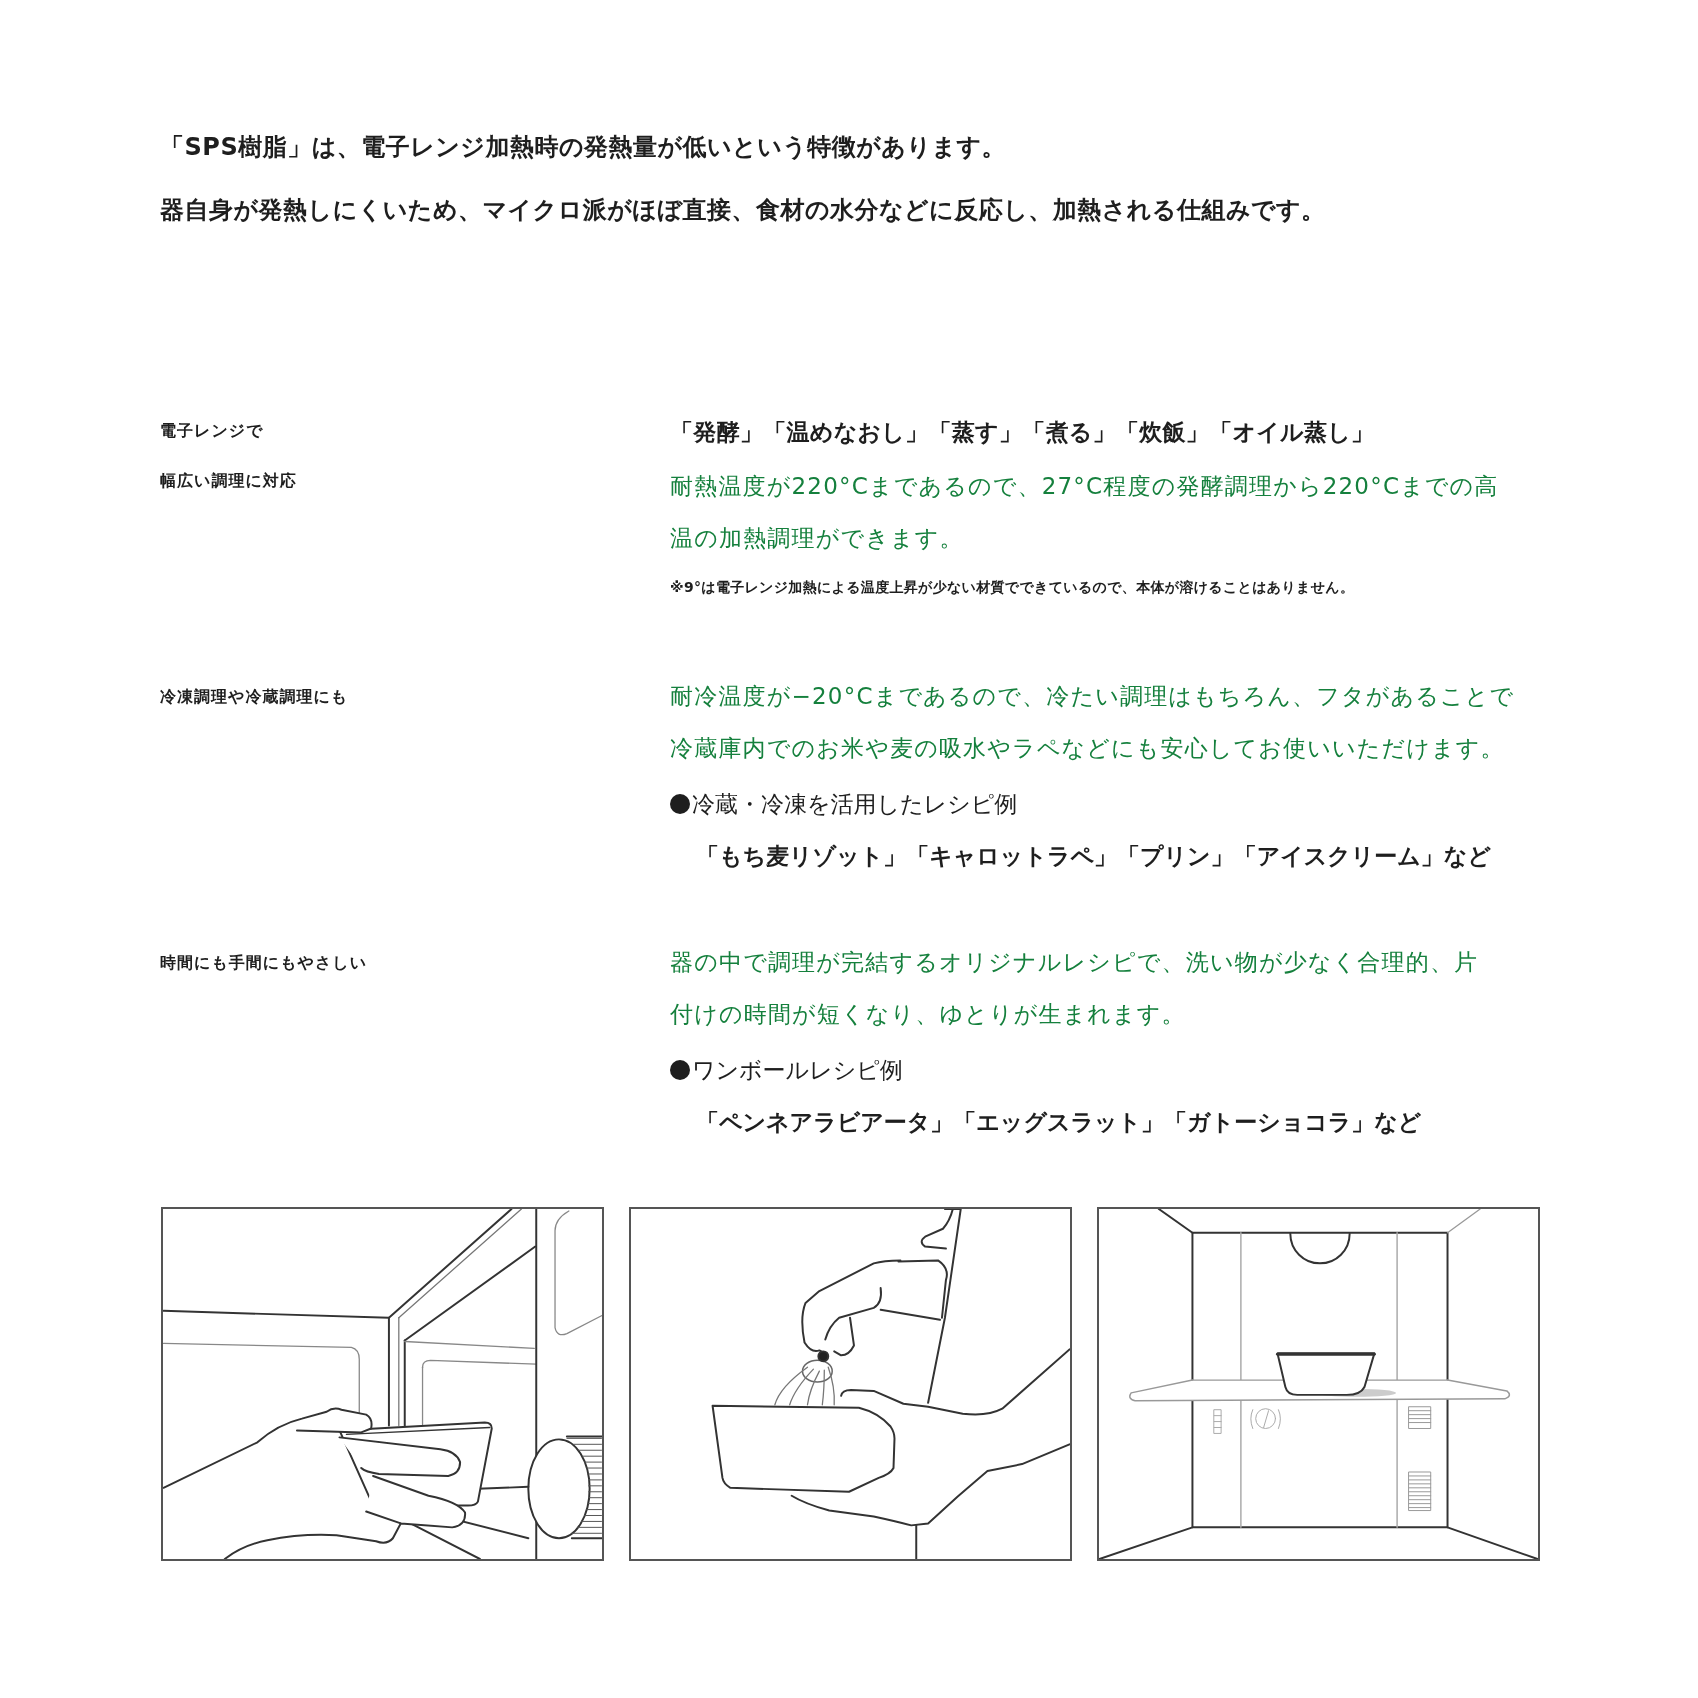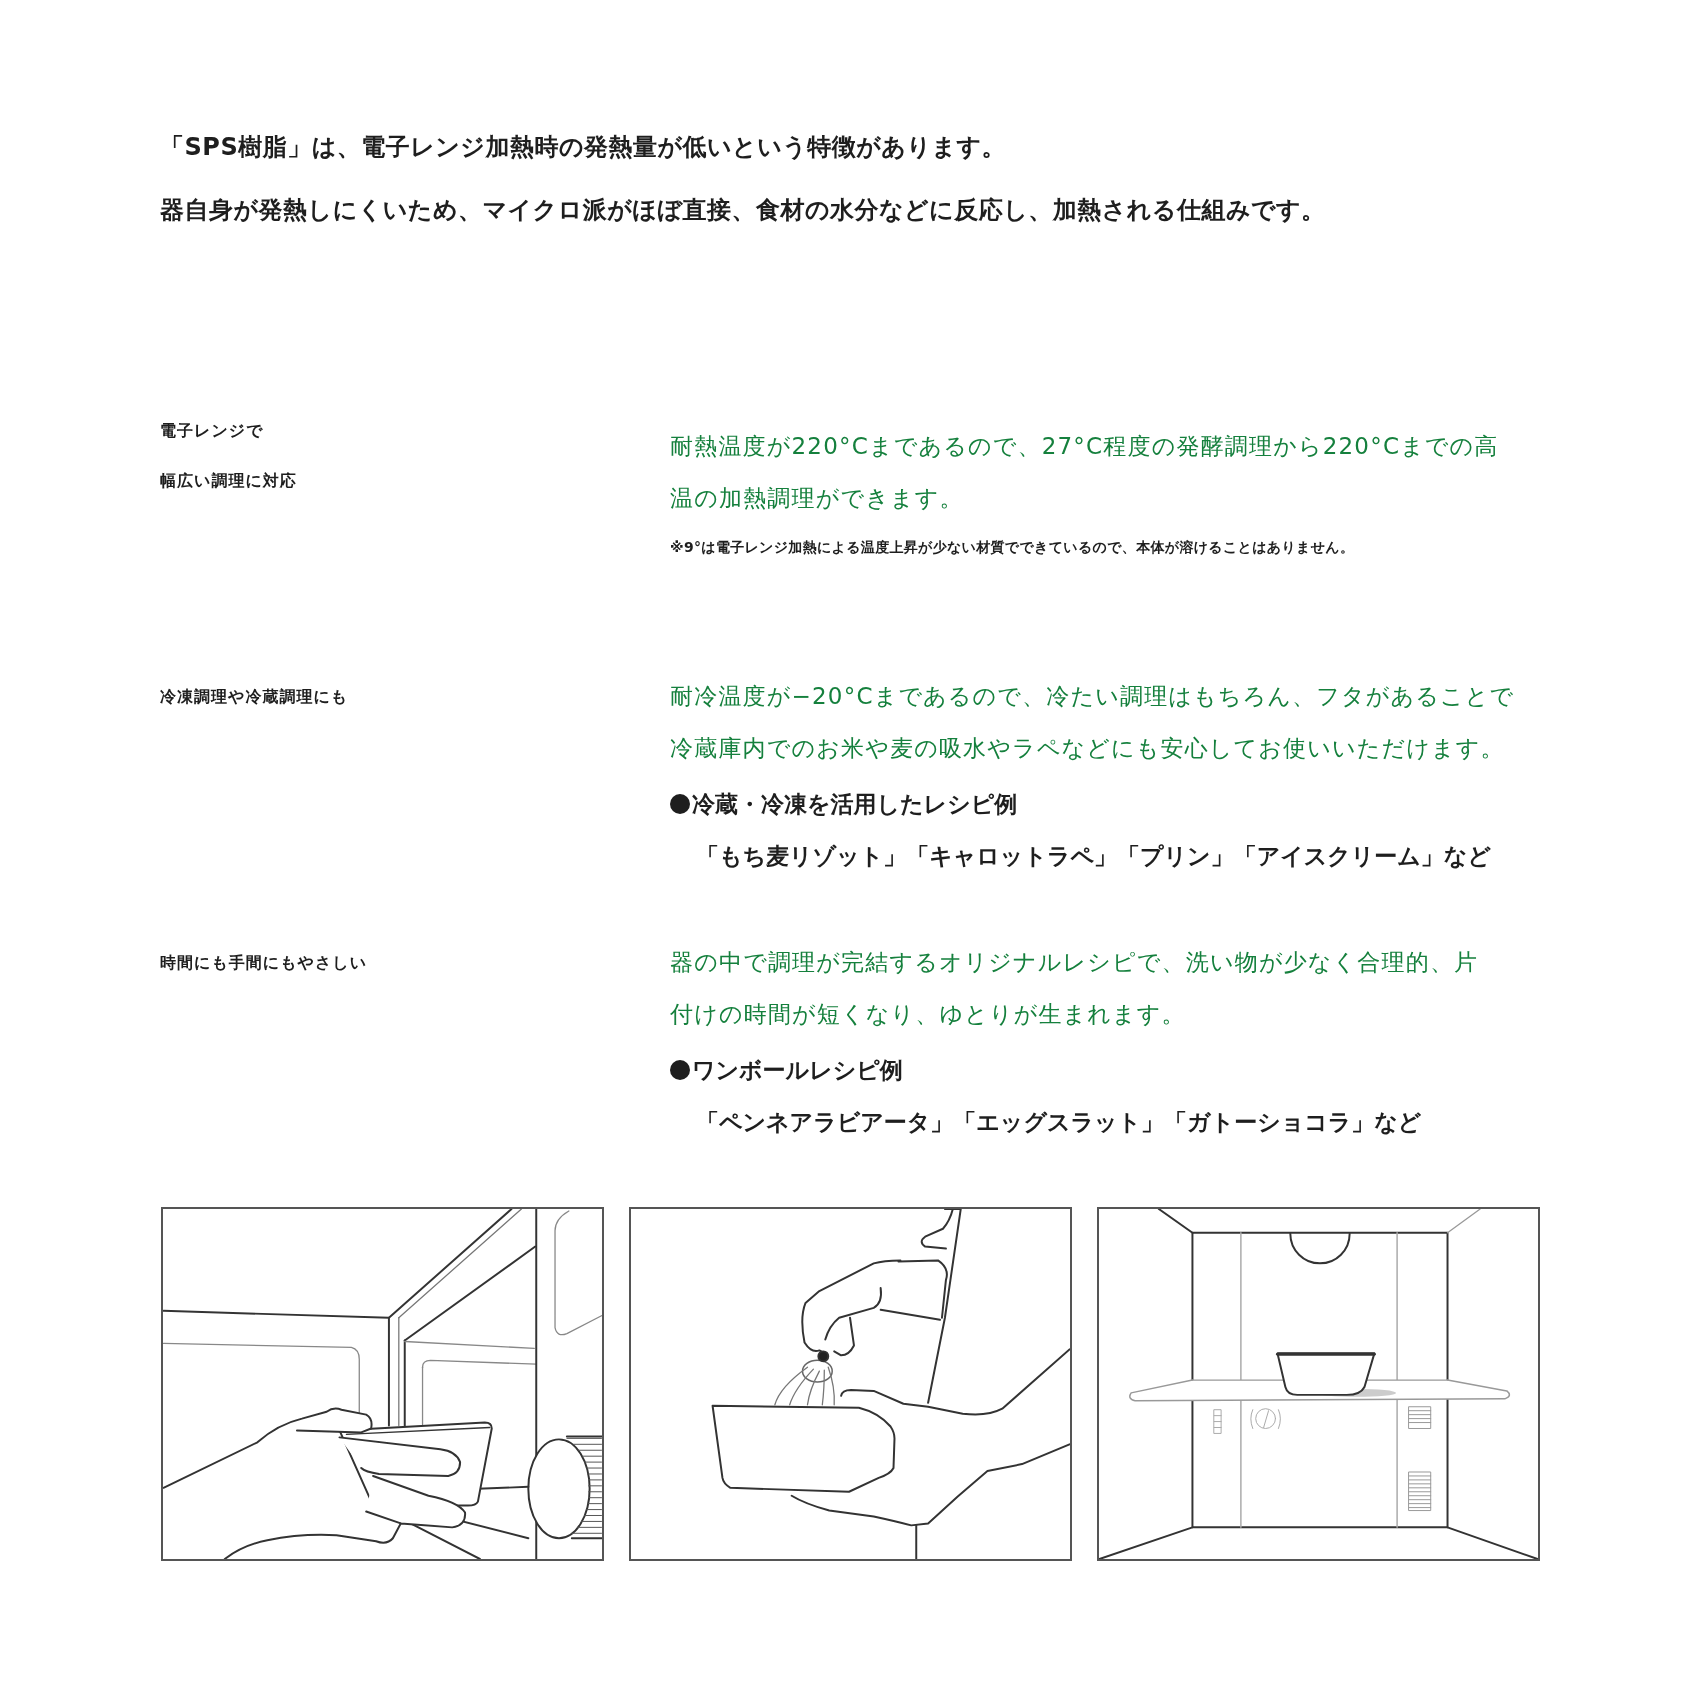--- a/index.html
+++ b/index.html
@@ -7,40 +7,41 @@
          font-family:"DejaVu Sans", "Liberation Sans", sans-serif; color:#1e1e1e; }
   .intro { position:absolute; left:160px; top:124px; width:1420px; }
   .intro p { margin:0; font-size:24px; font-weight:bold; line-height:63px; letter-spacing:0.5px; white-space:nowrap; height:63px; }
   .intro p:first-child { margin-top:-8px; }
   .section { position:absolute; left:160px; width:1420px; }
   .sec-title { position:absolute; left:0; top:0; width:460px; font-size:16px; font-weight:bold; line-height:50px; letter-spacing:1px; }
   .sec-body { position:absolute; left:510px; top:0; width:920px; }
   .tags { font-size:23px; font-weight:bold; line-height:36px; white-space:nowrap; letter-spacing:0.3px; }
   .para { font-size:23px; line-height:52px; white-space:nowrap; letter-spacing:1.2px; color:#15803d; }
   .note { font-size:14px; font-weight:bold; line-height:30px; white-space:nowrap; margin-top:8px; letter-spacing:0.3px; }
-  .bullet-head { font-size:23px; font-weight:bold; line-height:52px; white-space:nowrap; }
+  .bullet-head { font-size:23px; font-weight:normal; line-height:52px; white-space:nowrap; }
   .bullet-head .dot { display:inline-block; width:20px; height:20px; border-radius:50%; background:#1e1e1e; vertical-align:-2px; margin-right:2px; }
   .recipes { font-size:23px; font-weight:bold; line-height:52px; white-space:nowrap; padding-left:26px; }
   .panel { position:absolute; top:1207px; width:443px; height:354px; border:2px solid #555; box-sizing:border-box; background:#fff; overflow:hidden; }
   .panel svg { position:absolute; left:0; top:0; width:100%; height:100%; }
 </style>
 </head>
 <body>
 
 <div class="intro">
   <p>「SPS樹脂」は、電子レンジ加熱時の発熱量が低いという特徴があります。</p>
   <p>器自身が発熱しにくいため、マイクロ派がほぼ直接、食材の水分などに反応し、加熱される仕組みです。</p>
 </div>
 
 <div class="section" style="top:410px;">
   <div class="sec-title" style="top:-4px;">
     <div>電子レンジで</div>
     <div>幅広い調理に対応</div>
   </div>
   <div class="sec-body">
+    <div class="tags" style="margin-top:4px;">「発酵」「温めなおし」「蒸す」「煮る」「炊飯」「オイル蒸し」</div>
     <div class="para" style="margin-top:10px;">耐熱温度が220°Cまであるので、27°C程度の発酵調理から220°Cまでの高</div>
     <div class="para">温の加熱調理ができます。</div>
     <div class="note">※9°は電子レンジ加熱による温度上昇が少ない材質でできているので、本体が溶けることはありません。</div>
   </div>
 </div>
 
 <div class="section" style="top:676px;">
   <div class="sec-title" style="top:-4px;">
     <div>冷凍調理や冷蔵調理にも</div>
   </div>

